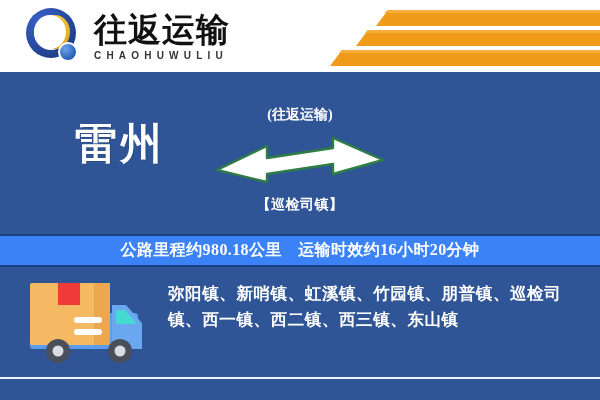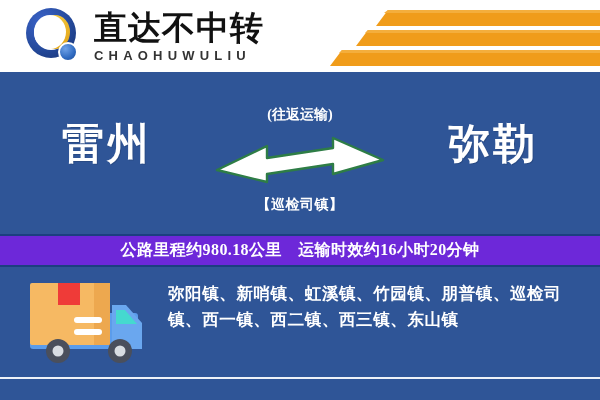--- a/index.html
+++ b/index.html
@@ -88,21 +88,21 @@
     font-family: "Liberation Serif", "DejaVu Serif", serif;
     font-size: 33px;
     font-weight: bold;
     color: #111111;
     line-height: 1.05;
     letter-spacing: 1px;
     white-space: nowrap;
   }
   .logo-en {
     font-family: "Liberation Sans", sans-serif;
-    font-size: 13px;
+    font-size: 10px;
     font-weight: bold;
     color: #333333;
     letter-spacing: 5.2px;
     margin-top: 2px;
     white-space: nowrap;
   }
   .stripes {
     position: absolute;
     right: 0; top: 6px;
     width: 290px; height: 62px;
@@ -118,21 +118,21 @@
     position: absolute;
     top: 44px;
     font-family: "Liberation Serif", "DejaVu Serif", serif;
     font-size: 42px;
     font-weight: bold;
     color: #ffffff;
     letter-spacing: 3px;
     white-space: nowrap;
     text-shadow: 1px 1px 0 rgba(0,0,0,0.12);
   }
-  .city-origin { left: 62px; }
+  .city-origin { left: 75px; }
   .city-dest  { right: 62px; }
 
   .arrow-block {
     position: absolute;
     left: 205px; top: 34px;
     width: 190px; height: 110px;
   }
   .arrow-note-top, .arrow-note-bottom {
     position: absolute;
     width: 100%;
@@ -150,21 +150,21 @@
     left: 50%;
     transform: translateX(-50%);
     top: 28px;
   }
 
   
   .info-bar {
     position: absolute;
     left: 0; top: 234px;
     width: 600px; height: 33px;
-    background: #6d28d9;
+    background: #3b82f6;
     border-top: 2px solid #1c3f80;
     border-bottom: 2px solid #1c3f80;
     box-sizing: border-box;
     display: flex;
     align-items: center;
     justify-content: center;
   }
   .info-text {
     font-family: "Liberation Serif", "DejaVu Serif", serif;
     font-size: 16px;
@@ -211,21 +211,21 @@
 
     <div class="logo-wrap">
       <div class="logo-mark">
         <div class="logo-ring"></div>
         <div class="logo-hole"></div>
         <div class="logo-crescent"></div>
         <div class="logo-crescent-cut"></div>
         <div class="logo-dot"></div>
       </div>
       <div class="logo-text">
-        <div class="logo-cn">直达不中转</div>
+        <div class="logo-cn">往返运输</div>
         <div class="logo-en">CHAOHUWULIU</div>
       </div>
     </div>
 
     <div class="stripes">
       <svg width="290" height="62" viewBox="0 0 290 62">
         <polygon points="78,4 290,4 290,20 66,20" fill="#f09c1a"></polygon>
         <polygon points="78,4 290,4 290,7 74,7" fill="#f4ae3c"></polygon>
         <polygon points="58,24 290,24 290,40 46,40" fill="#f09c1a"></polygon>
         <polygon points="58,24 290,24 290,27 55,27" fill="#f4ae3c"></polygon>
@@ -242,21 +242,20 @@
     <div class="arrow-block">
       <div class="arrow-note-top">(往返运输)</div>
 
       <svg class="arrow-svg" width="170" height="52" viewBox="0 0 170 52">
         <polygon points="2,36 52,12 52,24 118,14 118,4 168,26 118,40 118,30 52,40 52,48" fill="#ffffff" stroke="#2e7d46" stroke-width="2.4" stroke-linejoin="round"></polygon>
       </svg>
 
       <div class="arrow-note-bottom">【巡检司镇】</div>
     </div>
 
-    <div class="city city-dest">弥勒</div>
   </div>
 
   <div class="info-bar">
     <span class="info-text">公路里程约980.18公里　运输时效约16小时20分钟</span>
   </div>
 
   <div class="towns">
 
     <div class="truck">
       <svg width="122" height="92" viewBox="0 0 122 92">

